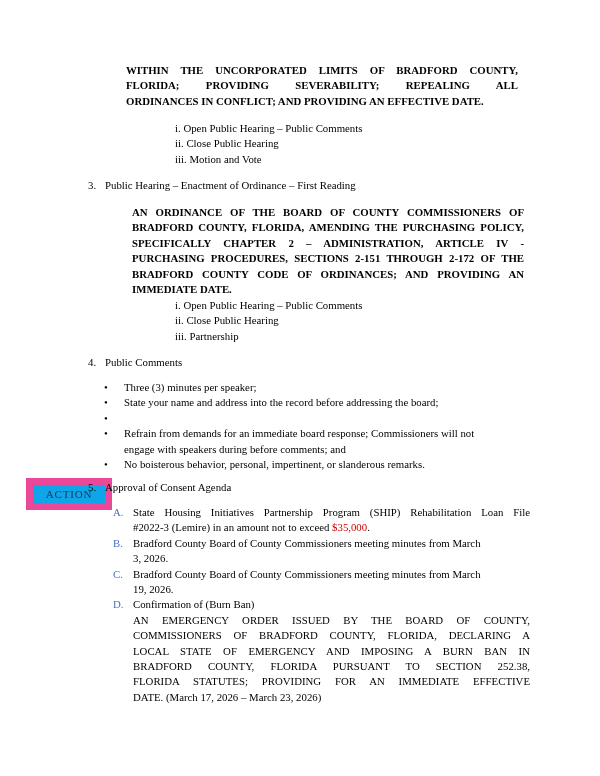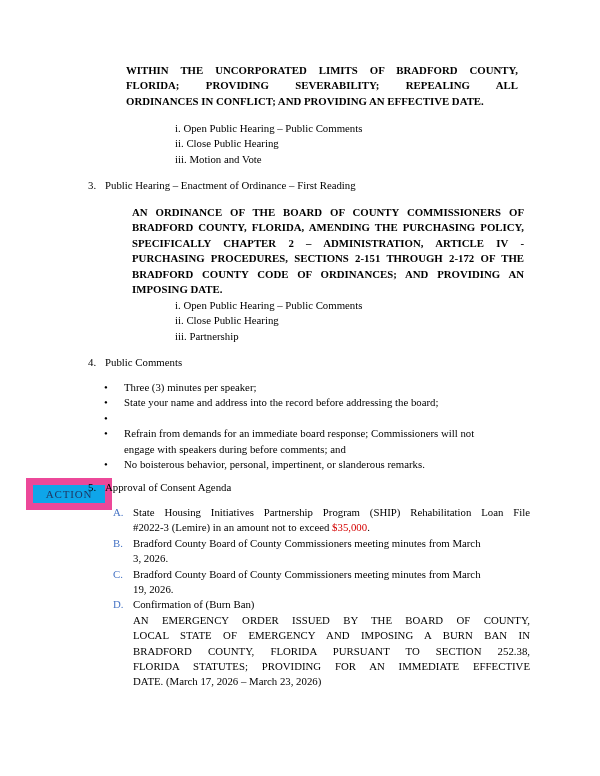--- a/index.html
+++ b/index.html
@@ -66,21 +66,21 @@
     <span class="item-num">3.</span>
     <span class="line">Public Hearing – Enactment of Ordinance – First Reading</span>
   </div>
 
   <div class="blk bold" style="left:132px; top:205px; width:392px;">
     <div class="line j">AN ORDINANCE OF THE BOARD OF COUNTY COMMISSIONERS OF</div>
     <div class="line j">BRADFORD COUNTY, FLORIDA, AMENDING THE PURCHASING POLICY,</div>
     <div class="line j">SPECIFICALLY CHAPTER 2 – ADMINISTRATION, ARTICLE IV -</div>
     <div class="line j">PURCHASING PROCEDURES, SECTIONS 2-151 THROUGH 2-172 OF THE</div>
     <div class="line j">BRADFORD COUNTY CODE OF ORDINANCES; AND PROVIDING AN</div>
-    <div class="line">IMPOSING DATE.</div>
+    <div class="line">IMMEDIATE DATE.</div>
   </div>
 
   <div class="blk" style="left:175px; top:298px;">
     <div class="line">i. Open Public Hearing – Public Comments</div>
     <div class="line">ii. Close Public Hearing</div>
     <div class="line">iii. Partnership</div>
   </div>
 
   <div class="item-row" style="left:88px; top:355px;">
     <span class="item-num">4.</span>
@@ -147,20 +147,21 @@
         <div class="line">19, 2026.</div>
       </div>
     </div>
 
     <div class="consent-item">
       <span class="consent-letter">D.</span>
       <div class="consent-body">
         <div class="line">Confirmation of (Burn Ban)</div>
         <div>
           <div class="line j">AN EMERGENCY ORDER ISSUED BY THE BOARD OF COUNTY,</div>
+          <div class="line j">COMMISSIONERS OF BRADFORD COUNTY, FLORIDA, DECLARING A</div>
           <div class="line j">LOCAL STATE OF EMERGENCY AND IMPOSING A BURN BAN IN</div>
           <div class="line j">BRADFORD COUNTY, FLORIDA PURSUANT TO SECTION 252.38,</div>
           <div class="line j">FLORIDA STATUTES; PROVIDING FOR AN IMMEDIATE EFFECTIVE</div>
           <div class="line">DATE. (March 17, 2026 – March 23, 2026)</div>
         </div>
       </div>
     </div>
 
   </div>
 

